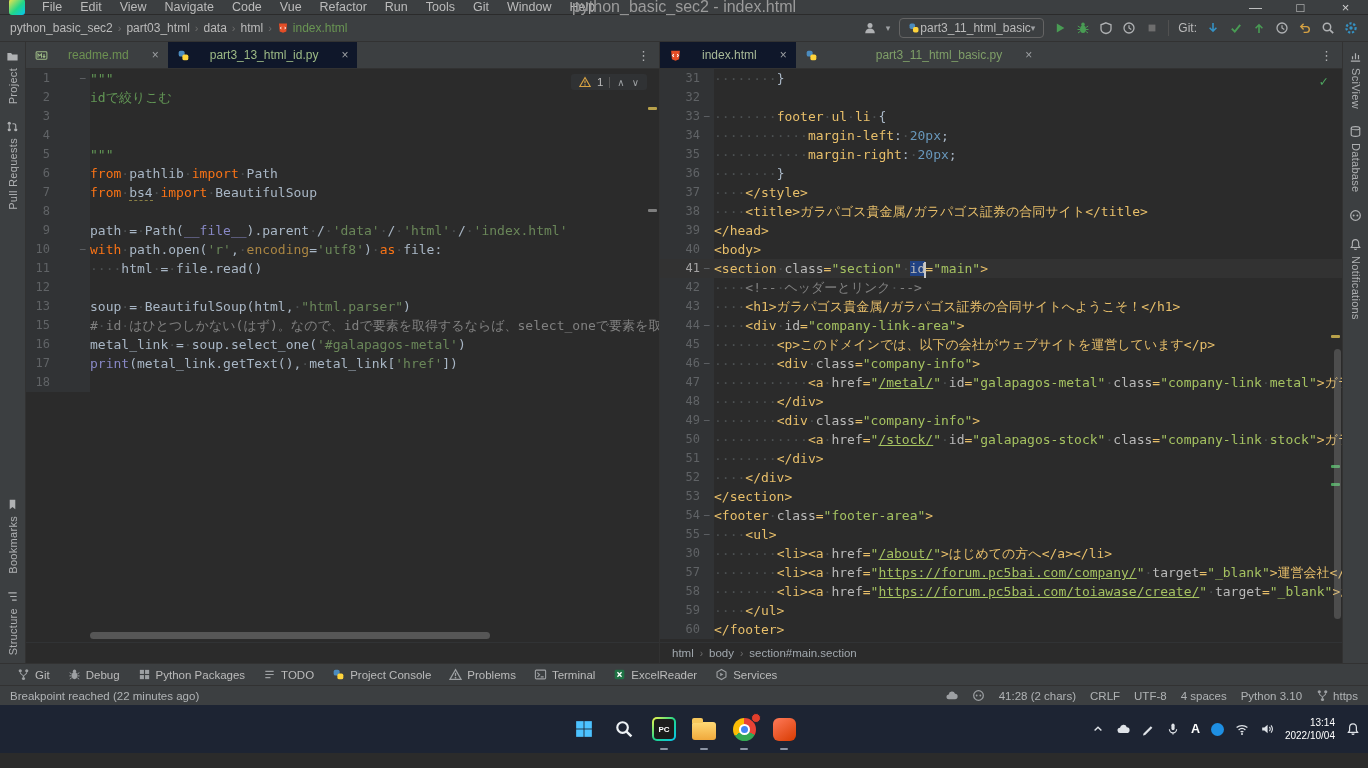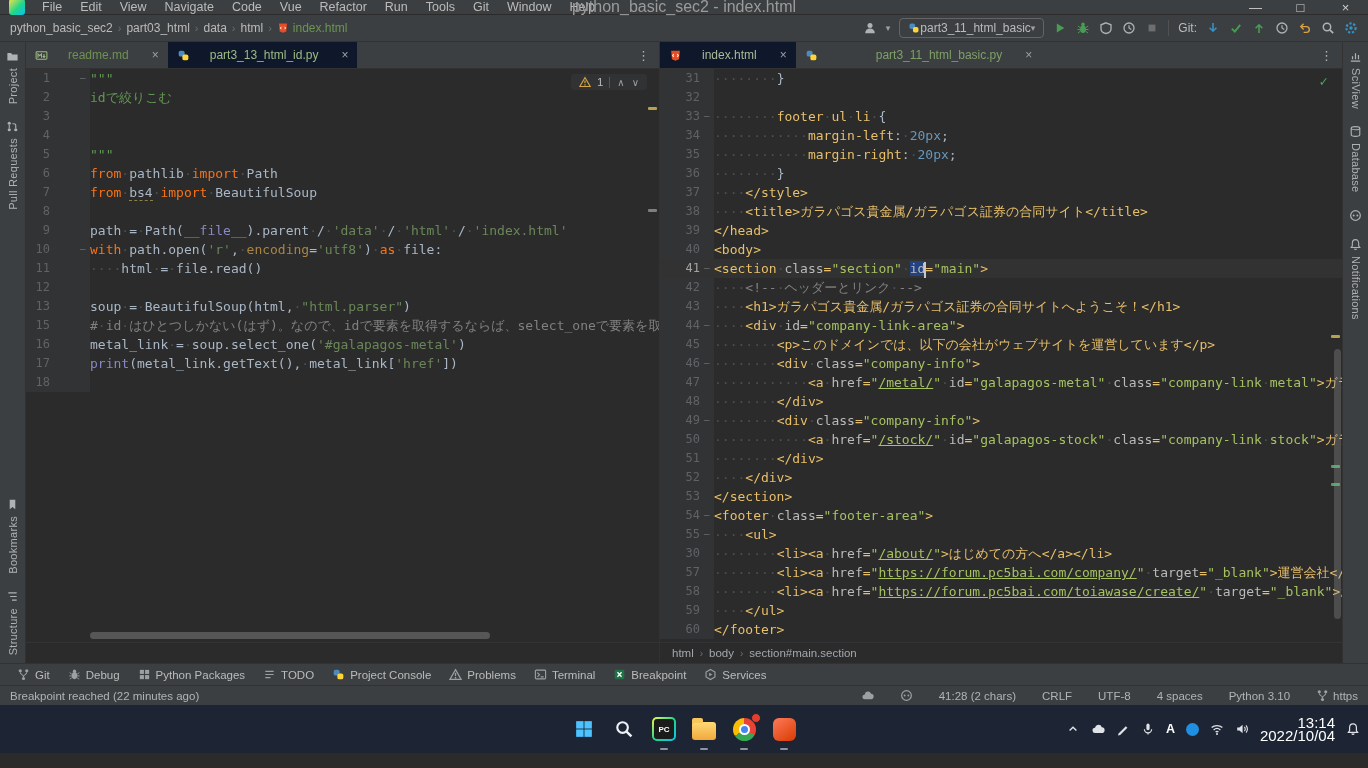--- a/index.html
+++ b/index.html
@@ -92,21 +92,21 @@
 
   .pane-footer{height:21px;background:#2b2b2b;border-top:1px solid #313335;flex:none;display:flex;align-items:center;padding:0 12px;font-size:11.5px;color:#a1a8ae}
   .fcrumb-sep{color:#6e6e6e;margin:0 6px;font-size:10px}
 
   
   .bottombar{height:22px;background:#3c3f41;border-top:1px solid #323232;display:flex;align-items:center;padding:0 8px;font-size:11.5px}
   .tool-btn{display:flex;align-items:center;gap:5px;padding:0 9px;height:100%;color:#bbbbbb}
   .tool-btn .i{width:13px;height:13px;color:#9da0a3}
 
   .statusbar{height:20px;background:#3c3f41;border-top:1px solid #323232;display:flex;align-items:center;padding:0 10px;font-size:11.5px;color:#b0b3b5}
-  .status-right{margin-left:auto;display:flex;align-items:center;gap:26px}
+  .status-right{margin-left:auto;display:flex;align-items:center;gap:14px}
   .status-item{display:flex;align-items:center;gap:4px;white-space:nowrap}
   .statusbar .i{width:13px;height:13px;color:#9da0a3}
 
   
   .taskbar{height:48px;background:#1d2433;display:flex;align-items:center;justify-content:center;position:relative}
   .task-icons{display:flex;align-items:center;gap:14px}
   .task-app{position:relative;width:26px;height:26px;display:flex;align-items:center;justify-content:center}
   .task-app .i{width:20px;height:20px;color:#eef2f6}
   .run-dash{position:absolute;bottom:-8px;left:50%;transform:translateX(-50%);width:8px;height:2.5px;border-radius:2px;background:#8b94a3}
   .pc-ico{width:24px;height:24px;border-radius:5px;padding:2px;background:linear-gradient(135deg,#fcf84a,#21d789 50%,#07c3f2)}
@@ -114,21 +114,21 @@
   .chrome-ico{width:23px;height:23px;border-radius:50%;background:conic-gradient(#ea4335 0 33%,#34a853 0 66%,#fbbc05 0 100%);position:relative}
   .chrome-ico::after{content:"";position:absolute;inset:6px;border-radius:50%;background:#4285f4;border:2px solid #fff}
   .badge{position:absolute;top:-3px;right:-4px;width:10px;height:10px;border-radius:50%;background:#e33e2b;border:1px solid #1d2433}
   .folder-ico{position:relative;width:24px;height:18px;border-radius:2px 3px 3px 3px;background:linear-gradient(#ffd975,#f0a93c);margin-top:4px}
   .folder-ico::before{content:"";position:absolute;top:-4px;left:0;width:11px;height:5px;border-radius:2px 2px 0 0;background:#f7c75c}
   .red-ico{width:23px;height:23px;border-radius:6px;background:linear-gradient(145deg,#ff7a59,#d83b01)}
   .tray{position:absolute;right:8px;top:0;height:100%;display:flex;align-items:center;gap:11px;color:#e8e8e8}
   .tray .i{width:14px;height:14px;color:#dfe3e8}
   .ime{font-size:12.5px;color:#ffffff;font-weight:bold}
   .bluedot{width:13px;height:13px;border-radius:50%;background:#1e8fe3}
-  .clockbox{text-align:right;font-size:15px;line-height:13px;color:#ffffff}
+  .clockbox{text-align:right;font-size:10px;line-height:13px;color:#ffffff}
 </style>
 </head>
 <body>
 
 <div class="screen">
 
   <div class="titlebar">
     <div class="app-logo"></div>
     <div class="menubar" id="menubar">
         <div class="menu-item">File</div>
@@ -688,21 +688,21 @@
         </span>
         <span class="tool-label">Terminal</span>
       </div>
       <div class="tool-btn">
         <span class="i ">
           <svg xmlns="http://www.w3.org/2000/svg" viewBox="0 0 14 14">
             <rect x="1.8" y="1.8" width="10.4" height="10.4" rx="1.6" fill="#1f7244"></rect>
             <path d="M4.8 4.6 9.2 9.4M9.2 4.6 4.8 9.4" stroke="#fff" stroke-width="1.4"></path>
           </svg>
         </span>
-        <span class="tool-label">Breakpoint</span>
+        <span class="tool-label">ExcelReader</span>
       </div>
       <div class="tool-btn">
         <span class="i ">
           <svg xmlns="http://www.w3.org/2000/svg" viewBox="0 0 14 14">
             <path d="M7 1.6 11.8 4.3v5.4L7 12.4 2.2 9.7V4.3z" fill="none" stroke="currentColor" stroke-width="1.2"></path>
             <path d="M5.6 5.2 9 7 5.6 8.8z" fill="currentColor"></path>
           </svg>
         </span>
         <span class="tool-label">Services</span>
       </div>

